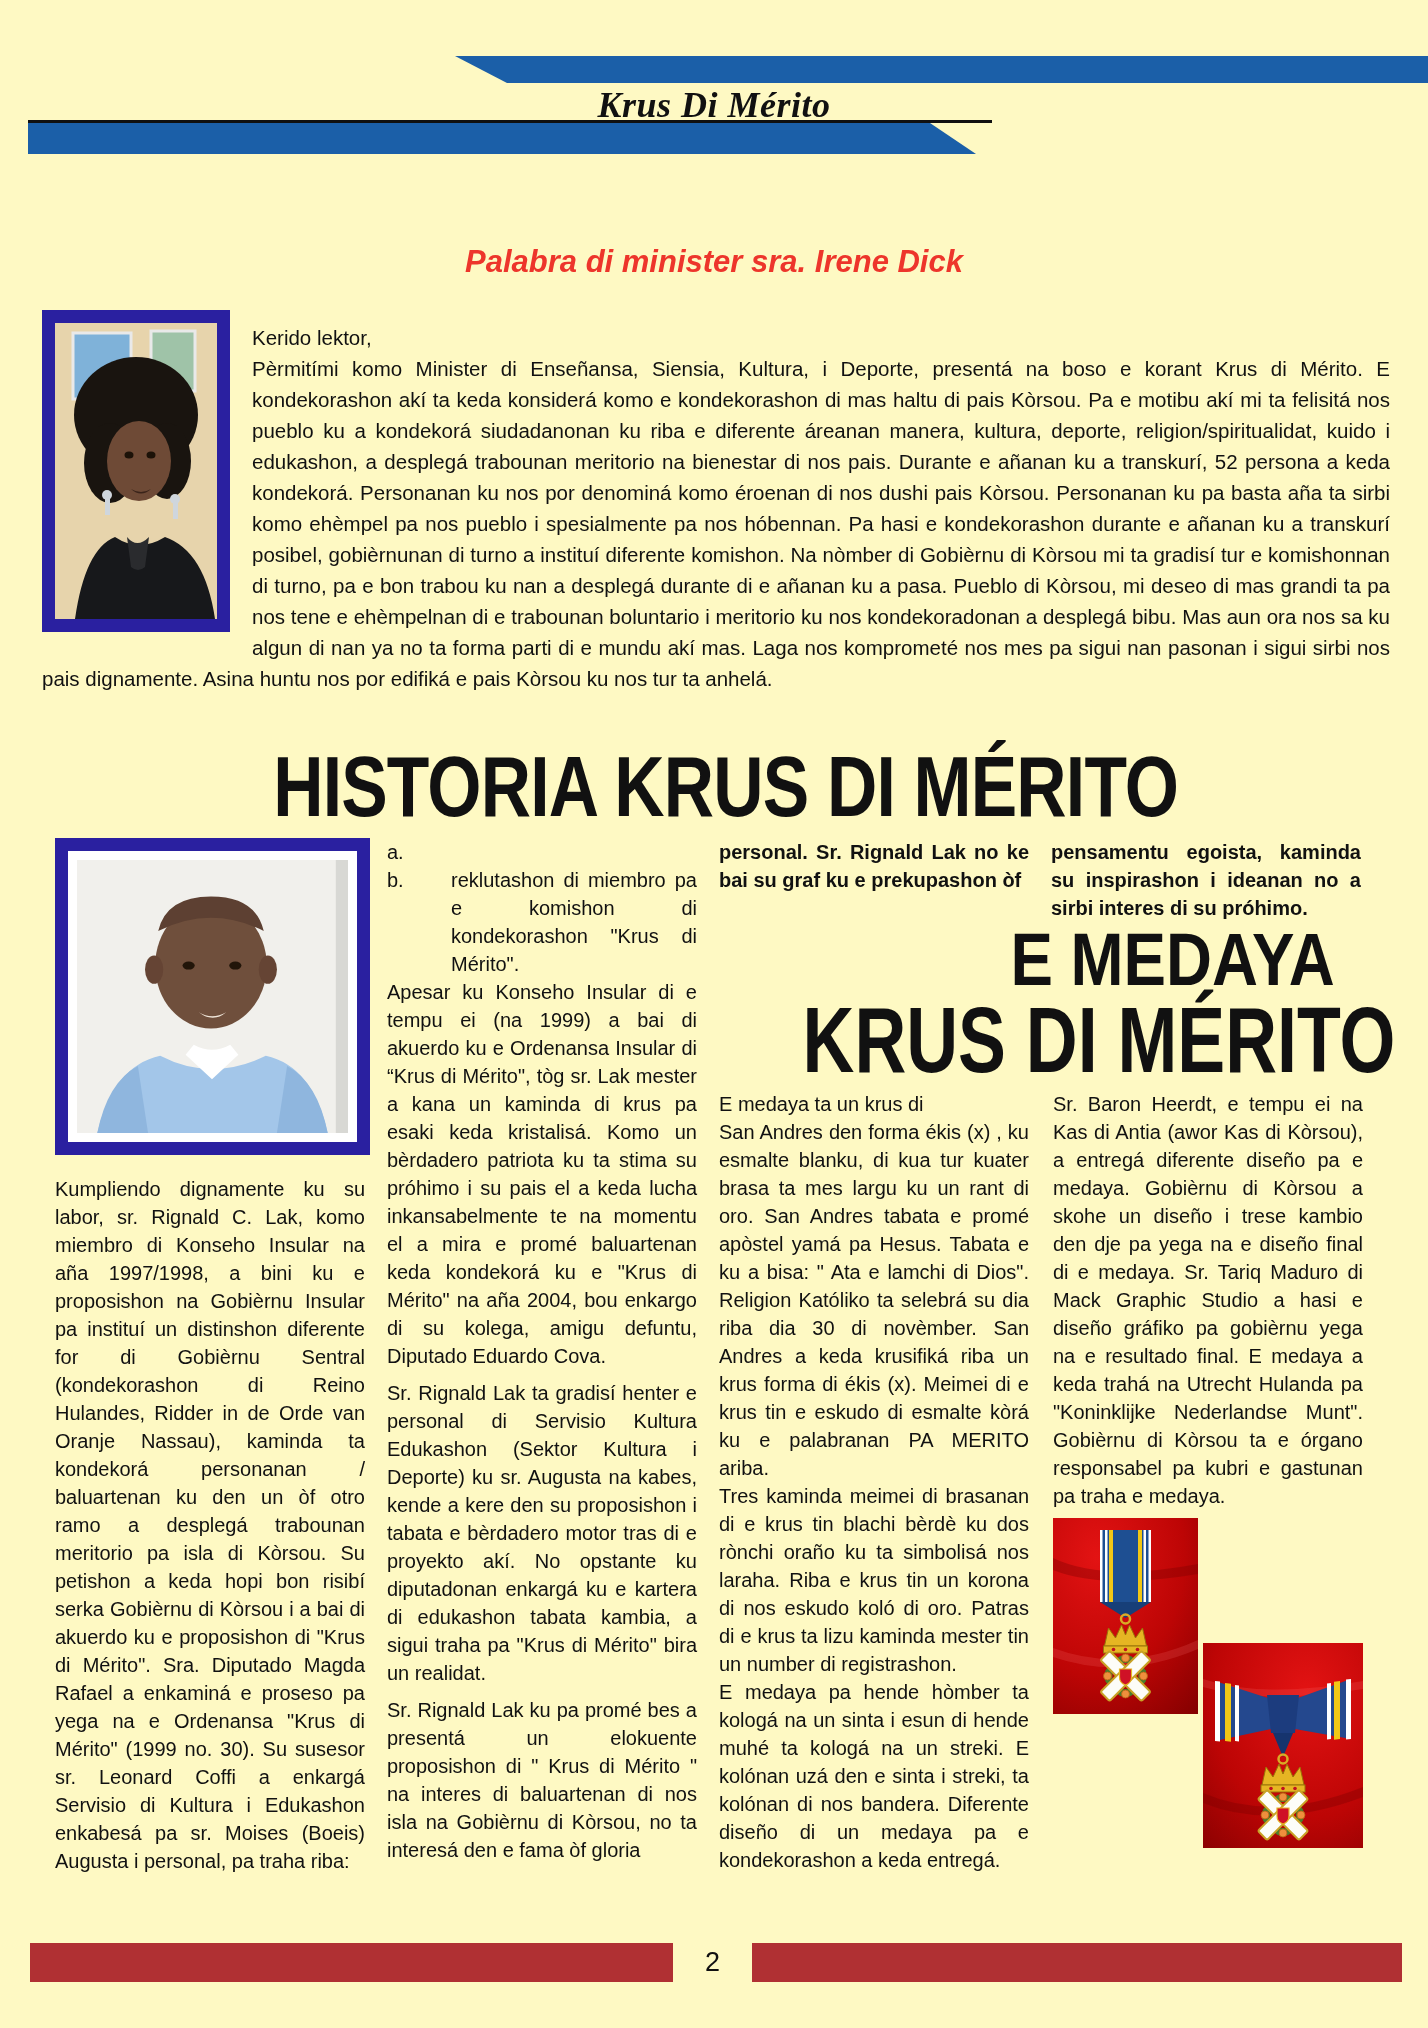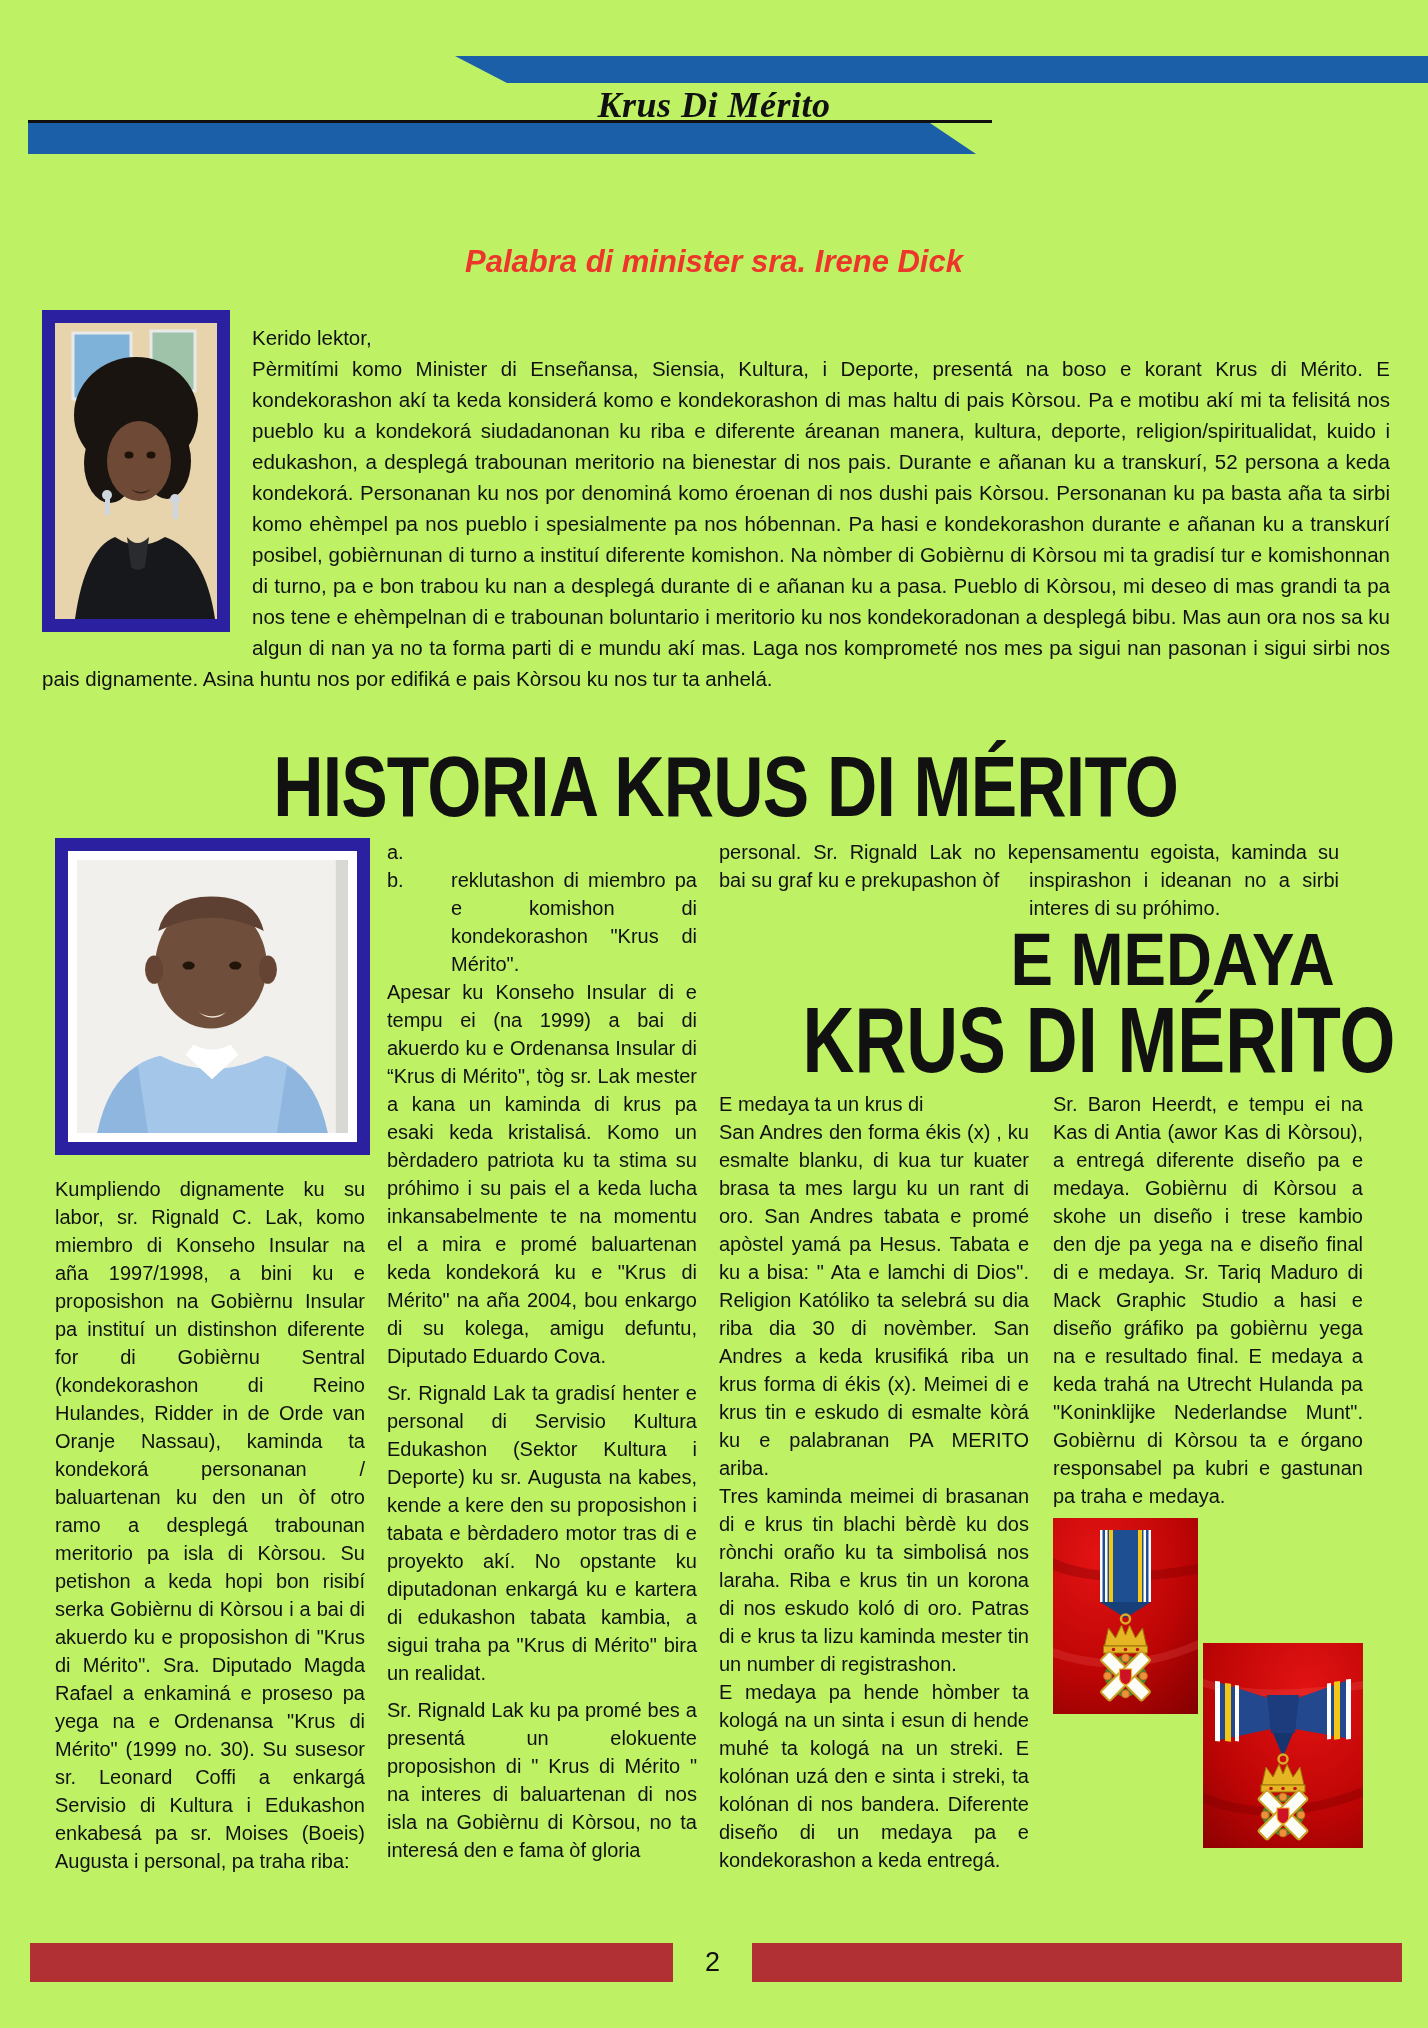--- a/index.html
+++ b/index.html
@@ -7,21 +7,21 @@
     --accent-red:#ed352b;
     --footer-red:#b03033;
     --photo-border-navy:#2a20a0;
     --ink:#111;
   }
   *{margin:0;padding:0;box-sizing:border-box;}
   html,body{background:#ffffff;}
   body{font-family:"Liberation Sans", sans-serif;color:var(--ink);}
   .page{
     position:relative;width:1428px;height:2028px;margin:0 auto;
-    background:#bef264;overflow:hidden;outline:1px solid #e3e3e3;
+    background:#fef9c3;overflow:hidden;outline:1px solid #e3e3e3;
   }
 
   
   .band-top{
     position:absolute;left:455px;top:56px;right:0;height:27px;
     background:var(--band-blue);
     clip-path:polygon(0 0,100% 0,100% 100%,52px 100%);
   }
   .masthead-title{
     position:absolute;top:84px;left:0;width:100%;text-align:center;
@@ -58,21 +58,21 @@
     transform:scaleX(.81);transform-origin:center;letter-spacing:-1px;
   }
 
   
   .cols{
     position:absolute;top:838px;left:55px;width:1325px;display:flex;gap:22px;
     font-size:20px;line-height:28px;text-align:justify;
   }
   .col{flex:0 0 310px;width:310px;}
   .col34{flex:0 0 642px;width:642px;}
-  .frags{display:flex;}
+  .frags{display:flex;gap:22px;font-weight:bold;}
   .frag{flex:0 0 310px;width:310px;}
 
   .photo-frame-2{
     width:315px;height:317px;background:var(--photo-border-navy);padding:13px;
   }
   .photo-mat{background:#fff;width:100%;height:100%;padding:9px;}
   .photo-mat svg{display:block;width:100%;height:100%;}
   .col1-text{margin-top:20px;}
 
   .list-row{display:grid;grid-template-columns:64px 1fr;}

